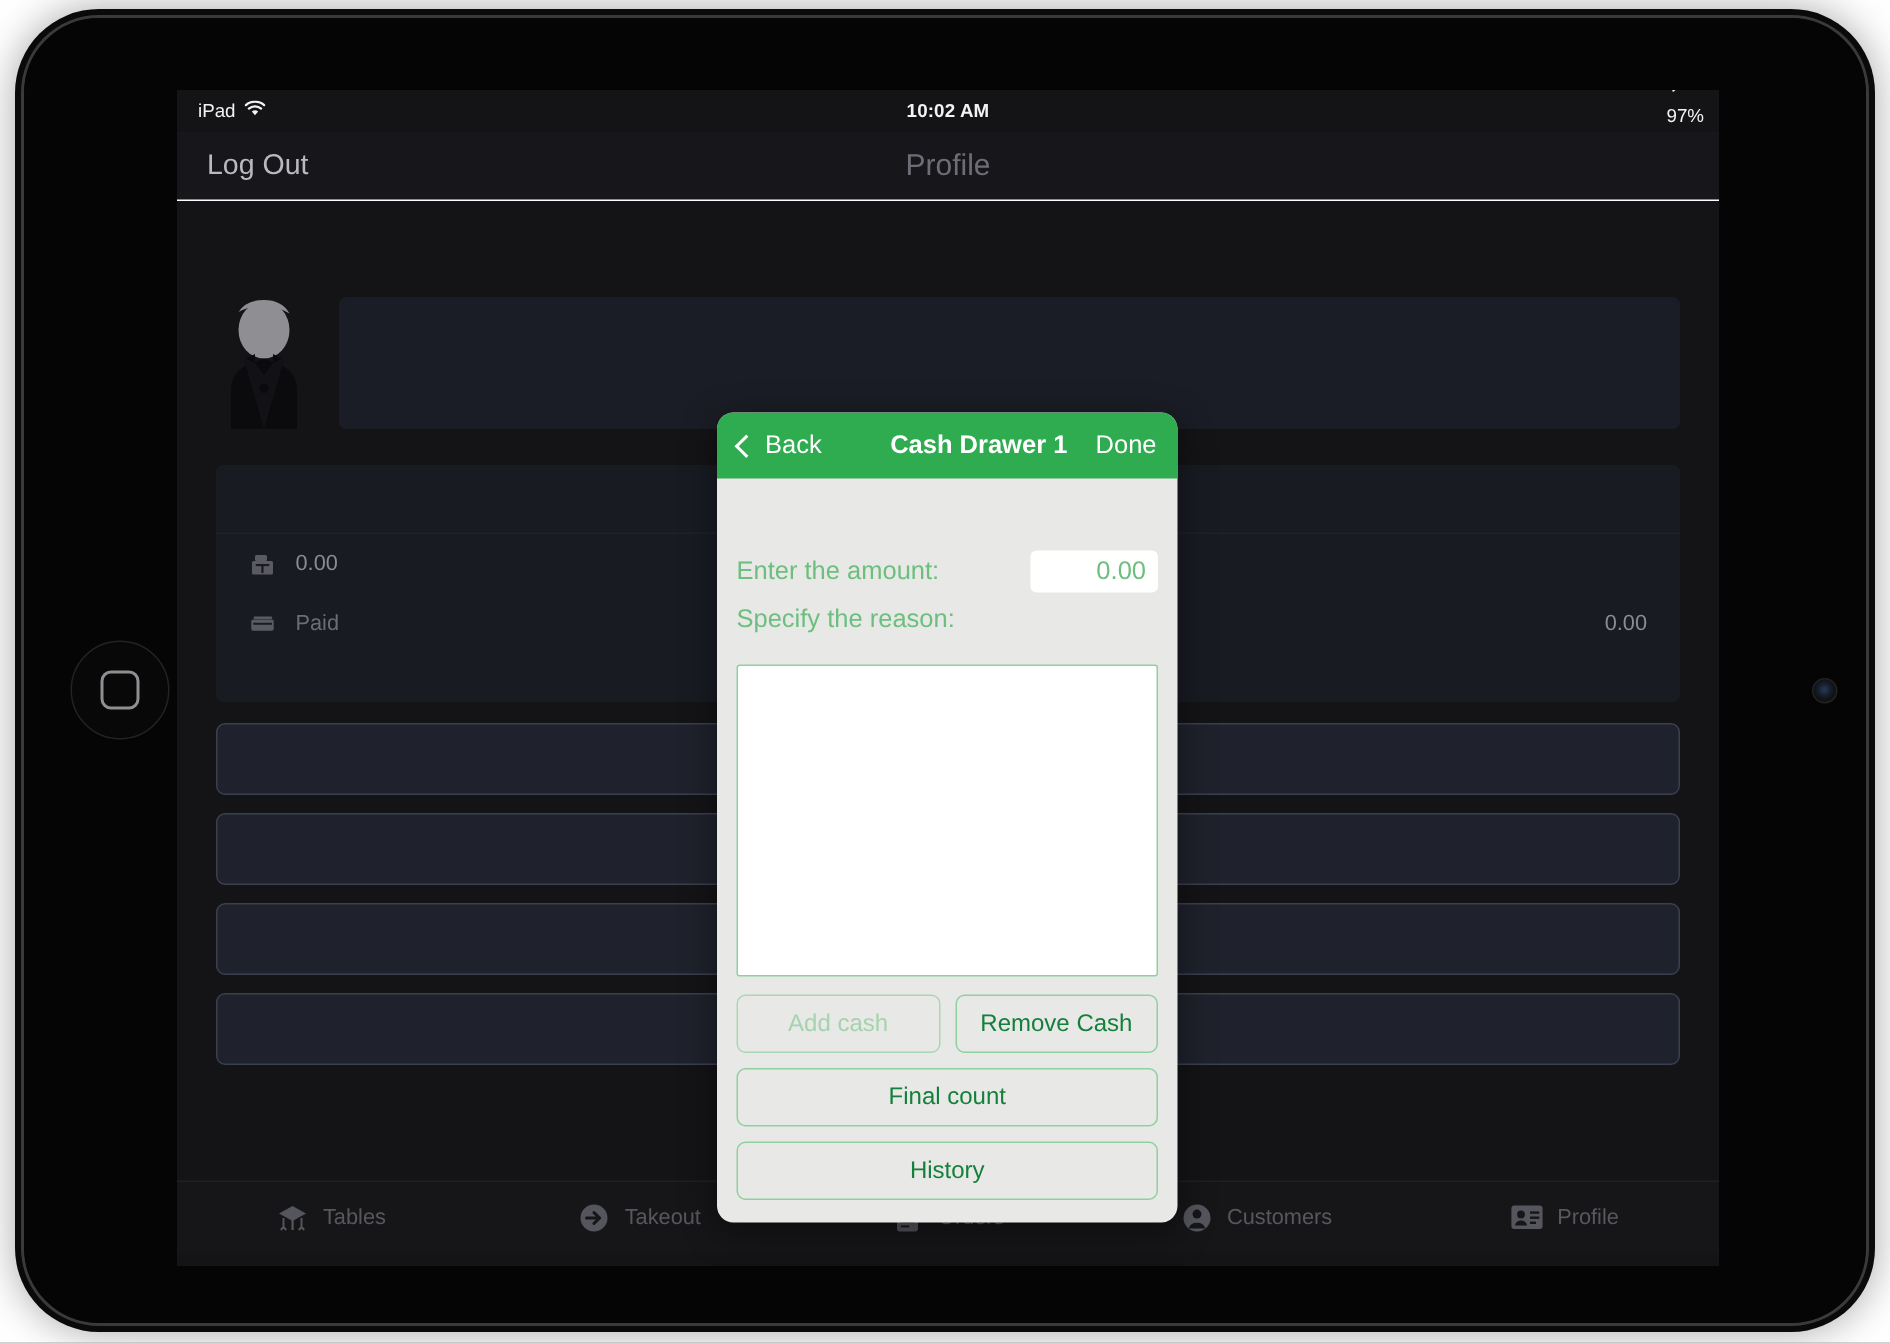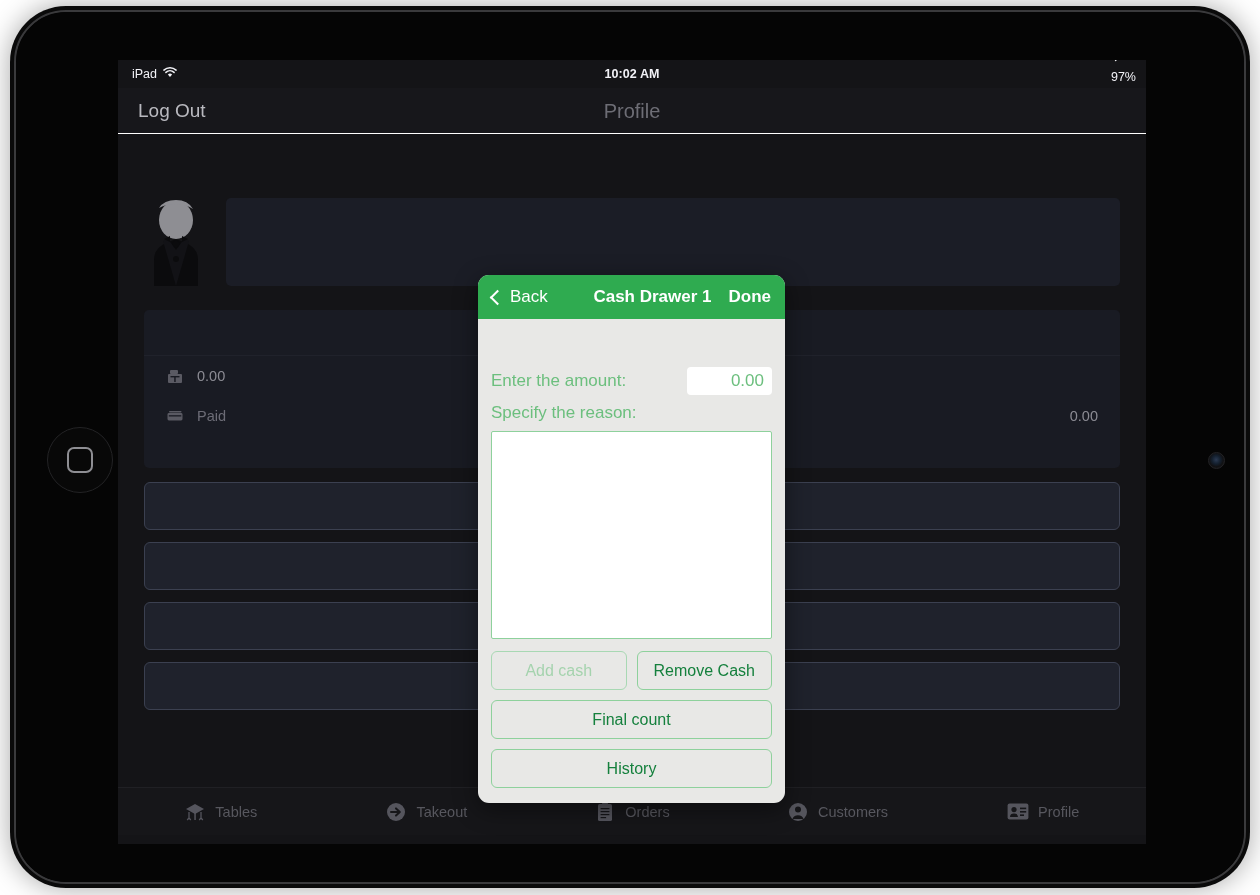--- a/index.html
+++ b/index.html
@@ -331,21 +331,20 @@
     font-weight: bold;
     pointer-events: none;
     padding-left: 42px;
   }
   #modal-done {
     margin-left: auto;
     color: #ffffff;
     font-size: 17px;
     position: relative;
     z-index: 2;
-    font-weight: bold;
   }
 
   #modal-body {
     padding: 12px 13px 15px 13px;
   }
   .amount-row {
     display: flex;
     align-items: center;
     margin-bottom: 8px;
     margin-top: 36px;
@@ -361,21 +360,21 @@
     background: #ffffff;
     border: none;
     border-radius: 4px;
     color: #6cbf7e;
     font-size: 17px;
     font-family: "Liberation Sans", sans-serif;
     text-align: right;
     padding: 0 8px;
     outline: none;
   }
-  #reason-label { margin-bottom: 8px; display: block; }
+  #reason-label { margin-bottom: 20px; display: block; }
   #reason-textarea {
     display: block;
     width: 100%;
     height: 208px;
     background: #ffffff;
     border: 1px solid #8ed19c;
     border-radius: 2px;
     resize: none;
     outline: none;
     font-family: "Liberation Sans", sans-serif;

